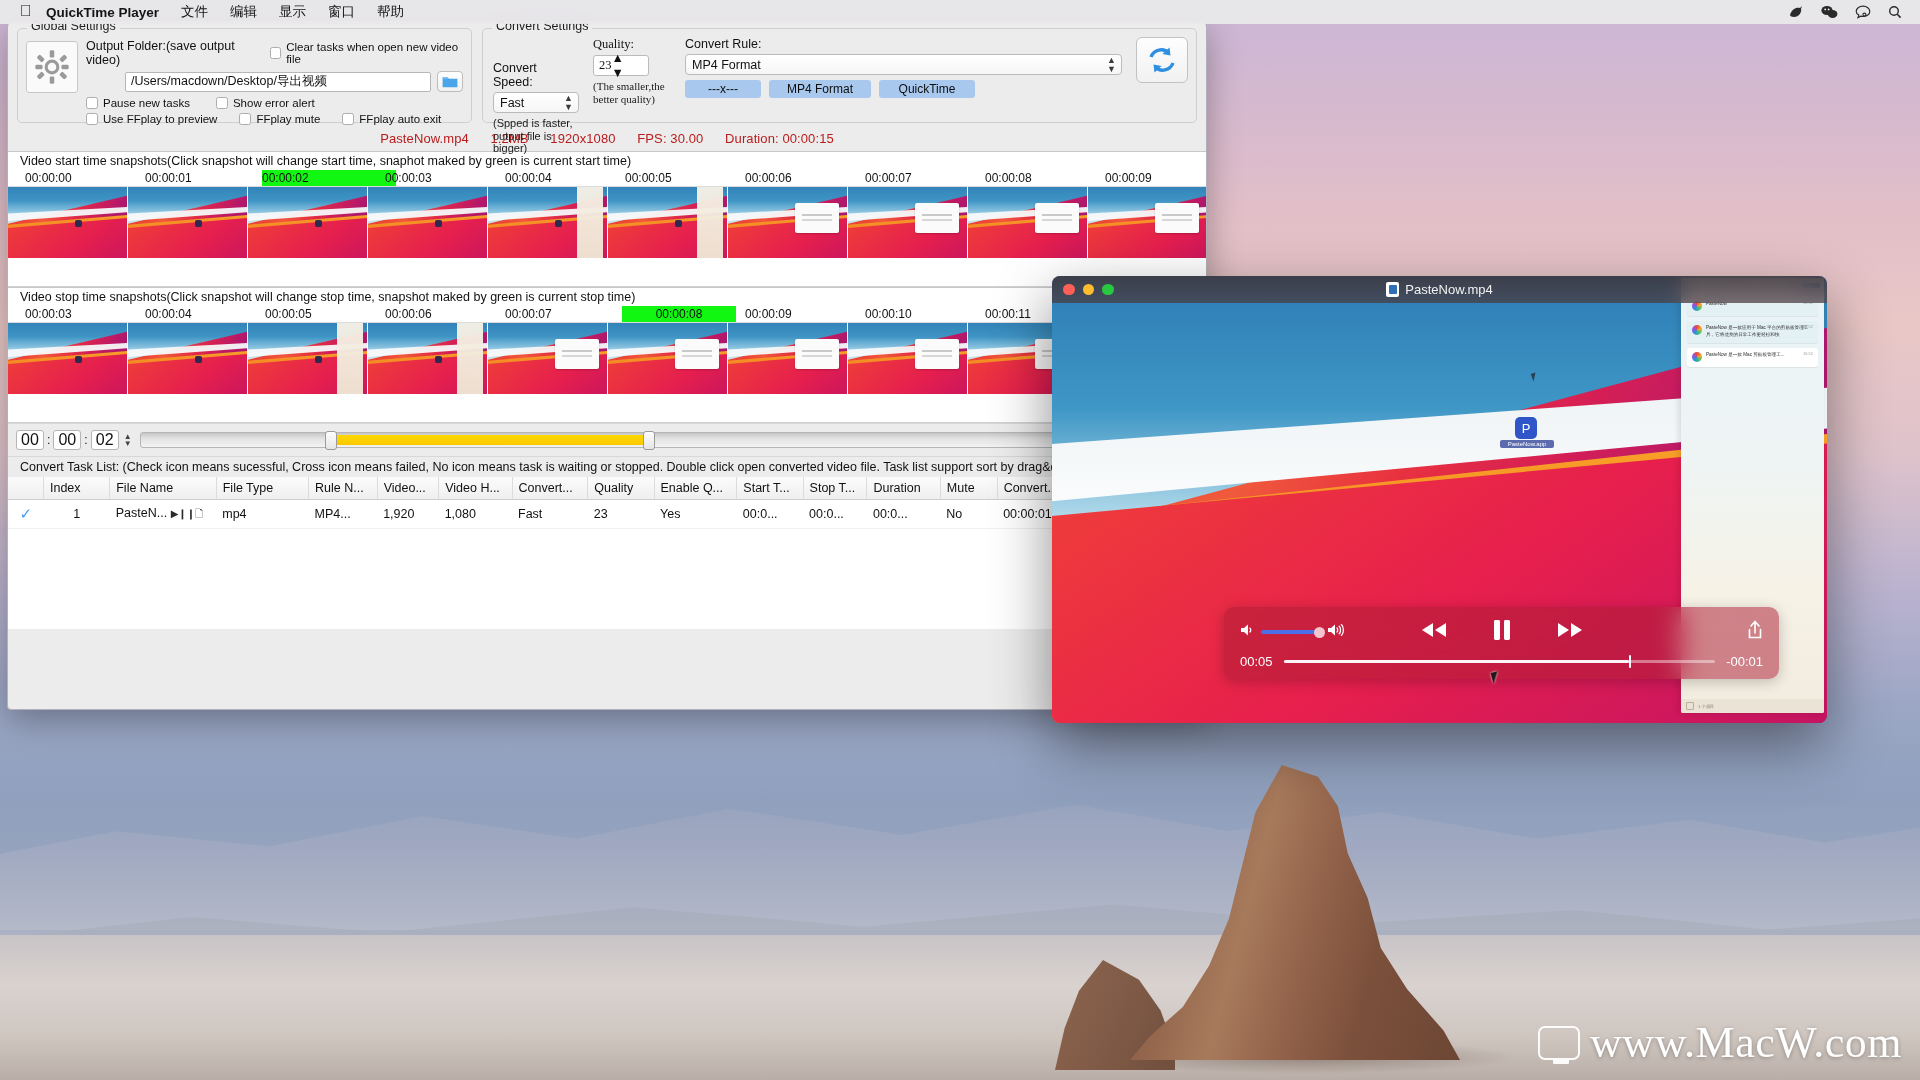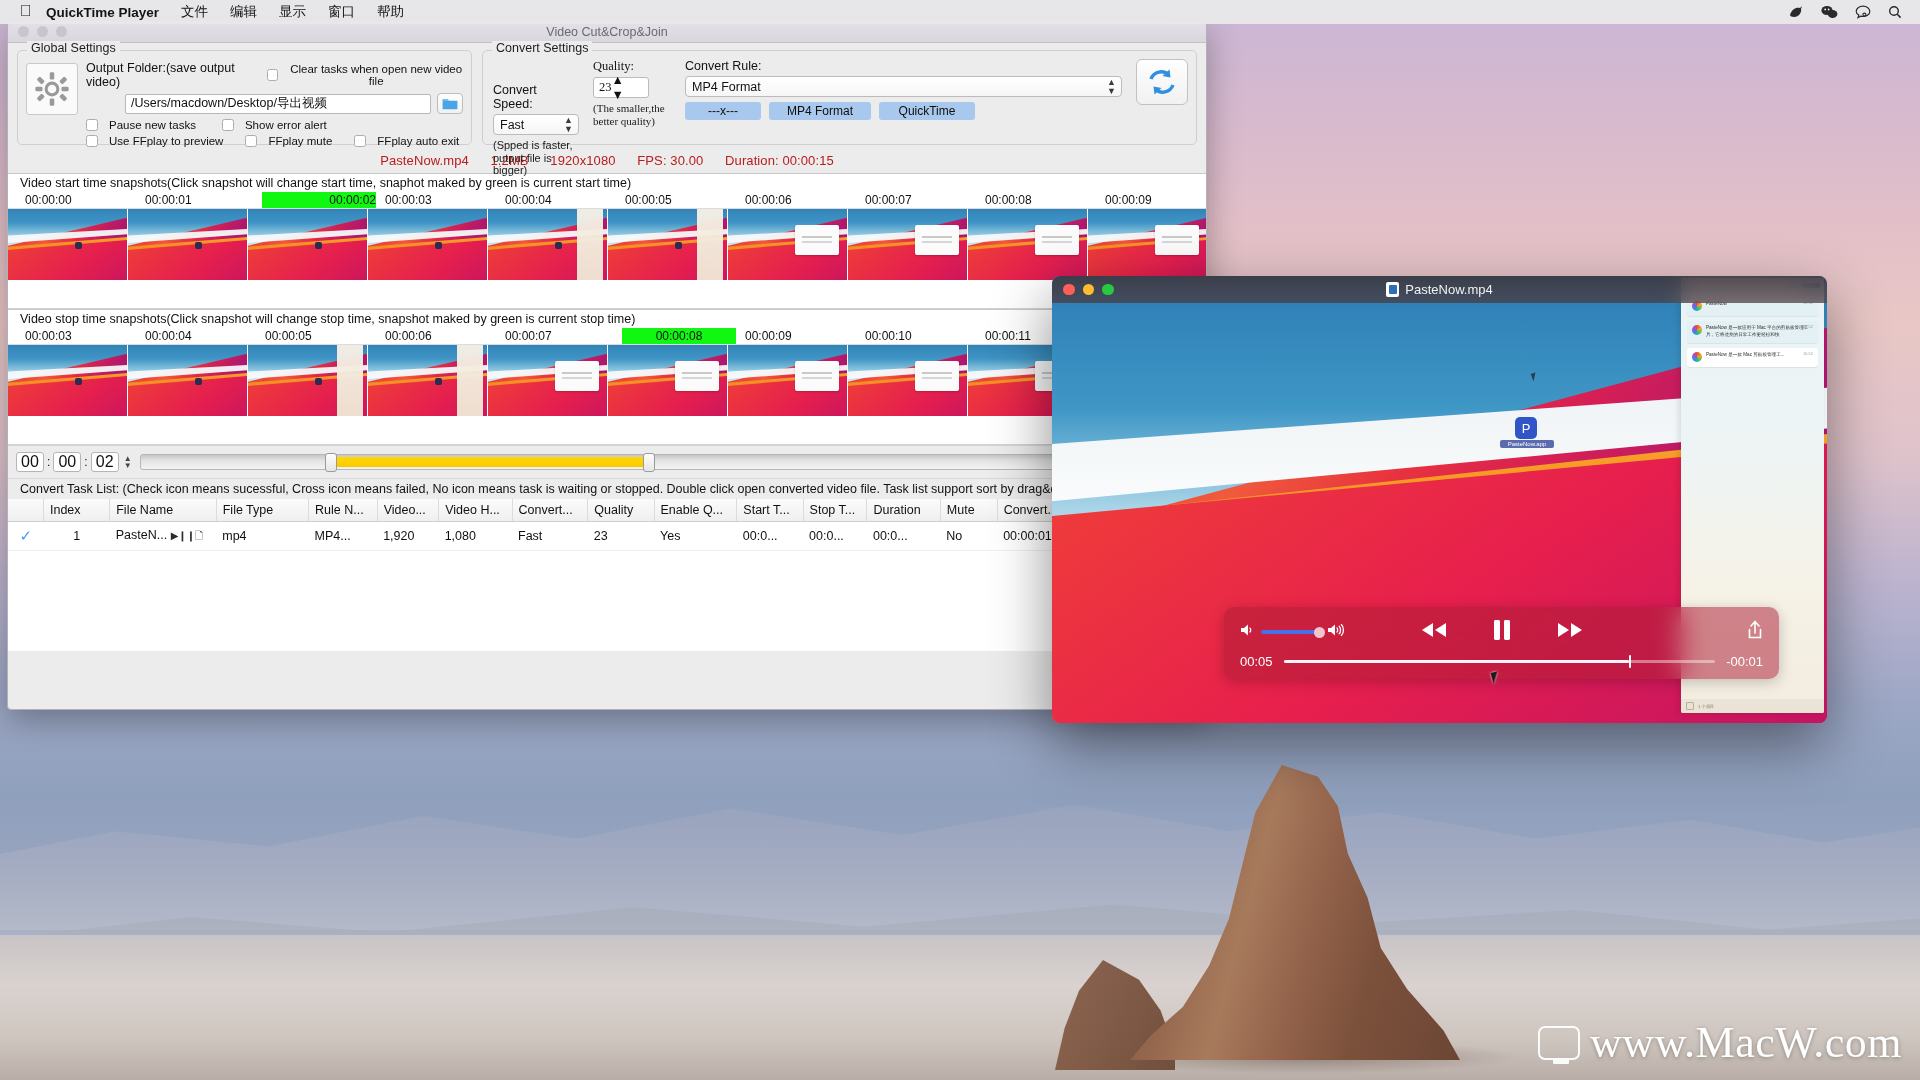--- a/index.html
+++ b/index.html
@@ -125,21 +125,21 @@
     width: 52px; height: 52px; background: #fafafa;
     border: 1px solid #c8c8c8; border-radius: 3px;
     display: flex; align-items: center; justify-content: center;
     margin-top: 2px;
   }
   .gear-box svg { width: 36px; height: 36px; }
 
   .lbl { font-size: 12.5px; color: #111; }
   .lbl-sm { font-size: 11px; color: #1a1a1a; line-height: 1.15; }
 
-  .cb { display: inline-flex; align-items: center; gap: 11px; font-size: 11.5px; color: #111; text-align: center; }
+  .cb { display: inline-flex; align-items: center; gap: 5px; font-size: 11.5px; color: #111; }
   .cb i {
     width: 12px; height: 12px; border: 1px solid #adadad;
     background: #fff; border-radius: 2.5px; display: inline-block;
   }
 
   .txtfield {
     height: 20px; background: #fff; border: 1px solid #b7b7b7;
     border-radius: 2px; font-size: 12.5px; color: #111;
     padding: 0 5px; display: flex; align-items: center;
   }
@@ -505,28 +505,20 @@
       <svg width="14" height="14" viewBox="0 0 14 14">
           <circle cx="6" cy="6" r="4.3" fill="none" stroke="#2a2a2a" stroke-width="1.4"></circle>
           <line x1="9.3" y1="9.3" x2="12.6" y2="12.6" stroke="#2a2a2a" stroke-width="1.5"></line>
         </svg>
     </span>
   </span>
 </div>
 
 <div id="cutwin">
 
-  <div class="titlebar">
-    <div class="tl-lights">
-      <i></i>
-      <i></i>
-      <i></i>
-    </div>
-    <div class="tl-title">Video Cut&amp;Crop&amp;Join</div>
-  </div>
 
   <div class="body">
 
     <div class="settings-row">
 
       <div class="group" id="global-settings">
         <span class="legend">Global Settings</span>
         <div style="display:flex; gap:8px;">
           <div class="gear-box">
             <svg viewBox="0 0 40 40">
@@ -640,21 +632,21 @@
       <span>FPS: 30.00</span>
       <span>Duration: 00:00:15</span>
     </div>
   </div>
 
   <div class="snap-section" style="margin:0 -1px;">
     <div class="snap-head">Video start time snapshots(Click snapshot will change start time, snaphot maked by green is current start time)</div>
     <div class="snap-times" id="start-times">
         <span style="left: 14px;">00:00:00</span>
         <span style="left: 134px;">00:00:01</span>
-        <span class="current" style="left: 254px; background: rgb(18, 247, 18); width: 114px; text-align: right; padding-left: 0px; padding-right: 0px;">00:00:02</span>
+        <span class="current" style="left: 254px; background: rgb(18, 247, 18); width: 134px; text-align: left; padding-left: 0px; padding-right: 0px;">00:00:02</span>
         <span style="left: 374px;">00:00:03</span>
         <span style="left: 494px;">00:00:04</span>
         <span style="left: 614px;">00:00:05</span>
         <span style="left: 734px;">00:00:06</span>
         <span style="left: 854px;">00:00:07</span>
         <span style="left: 974px;">00:00:08</span>
         <span style="left: 1094px;">00:00:09</span>
       </div>
     <div class="filmstrip" id="film-start">
         <div class="frame">

